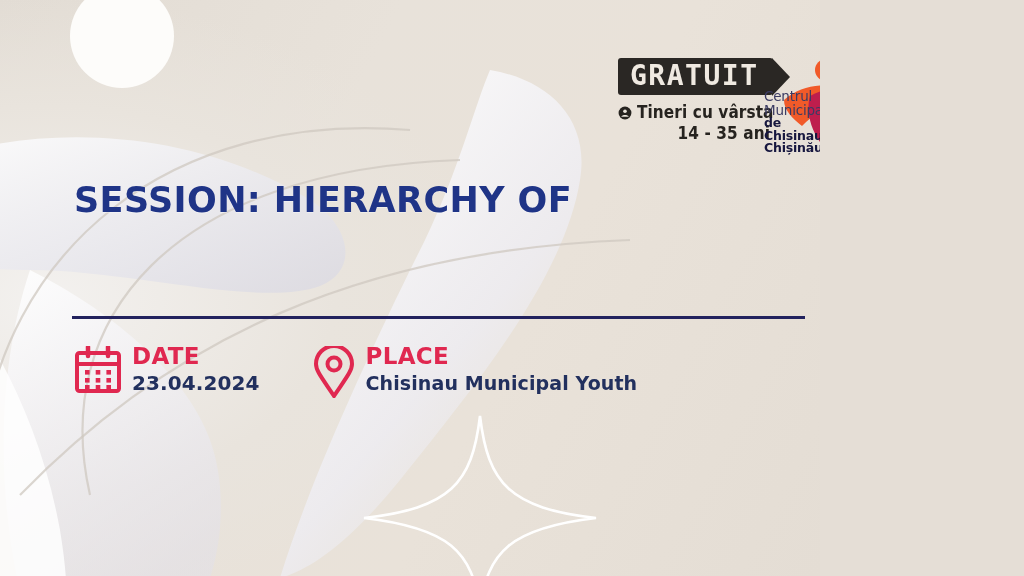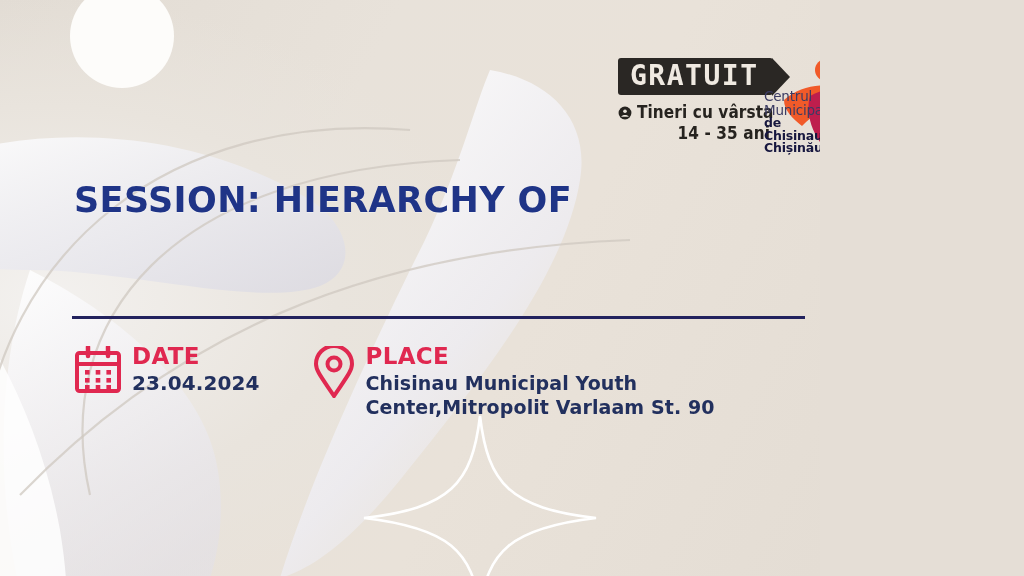--- a/index.html
+++ b/index.html
@@ -235,18 +235,17 @@
     </div>
 
     <div class="infoitem place">
       <svg class="ico" width="44" height="52" viewBox="0 0 44 52">
         <path d="M22 50 C 34 32, 40 25, 40 18 A 18 18 0 1 0 4 18 C 4 25, 10 32, 22 50 Z" fill="none" stroke="#e02850" stroke-width="4"></path>
         <circle cx="22" cy="18" r="6.5" fill="none" stroke="#e02850" stroke-width="4"></circle>
       </svg>
       <div class="itxt">
         <div class="lab">PLACE</div>
         <div class="val">Chisinau Municipal Youth</div>
-        <div class="val" style="margin-top:0">Center,Mitropolit Varlaam St. 90</div>
       </div>
     </div>
 
   </div>
 </div>
 
 </body></html>

